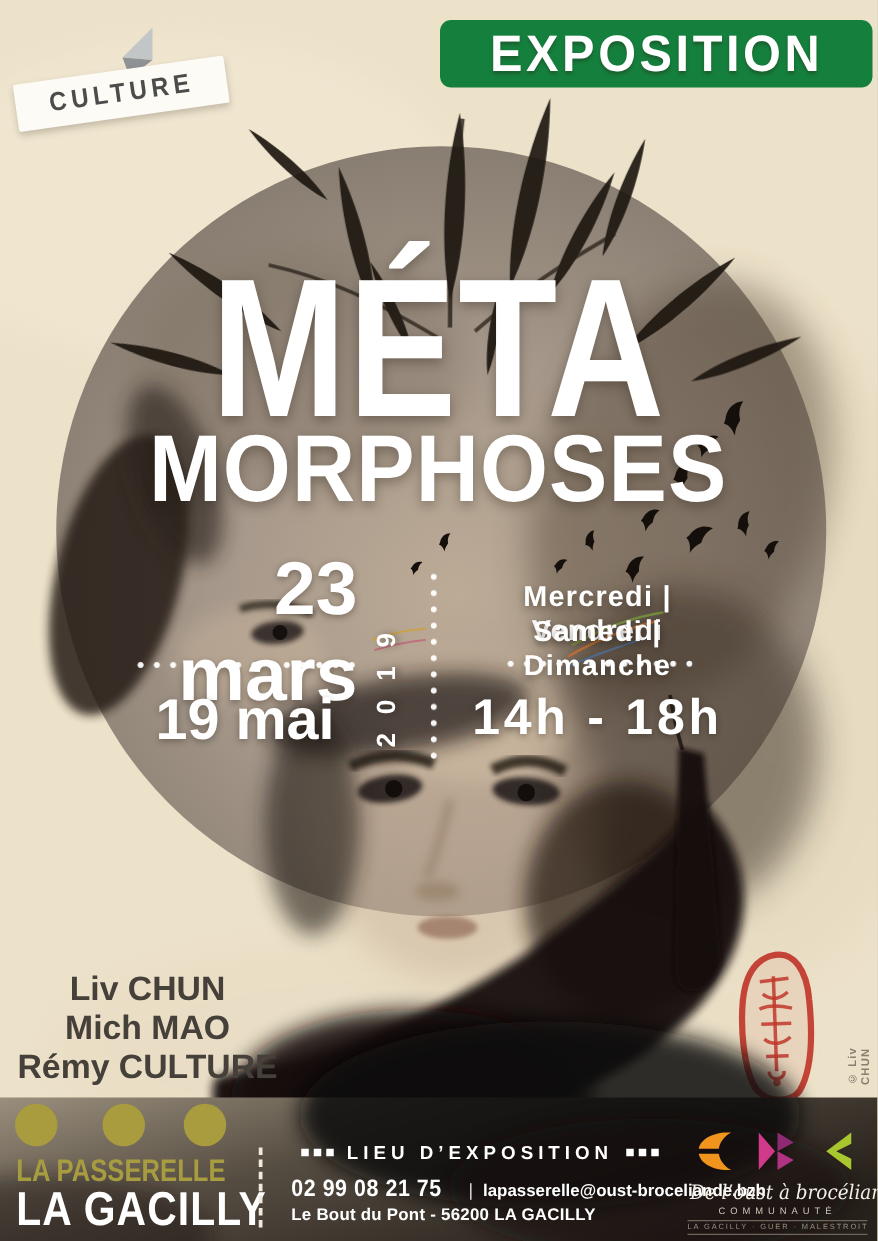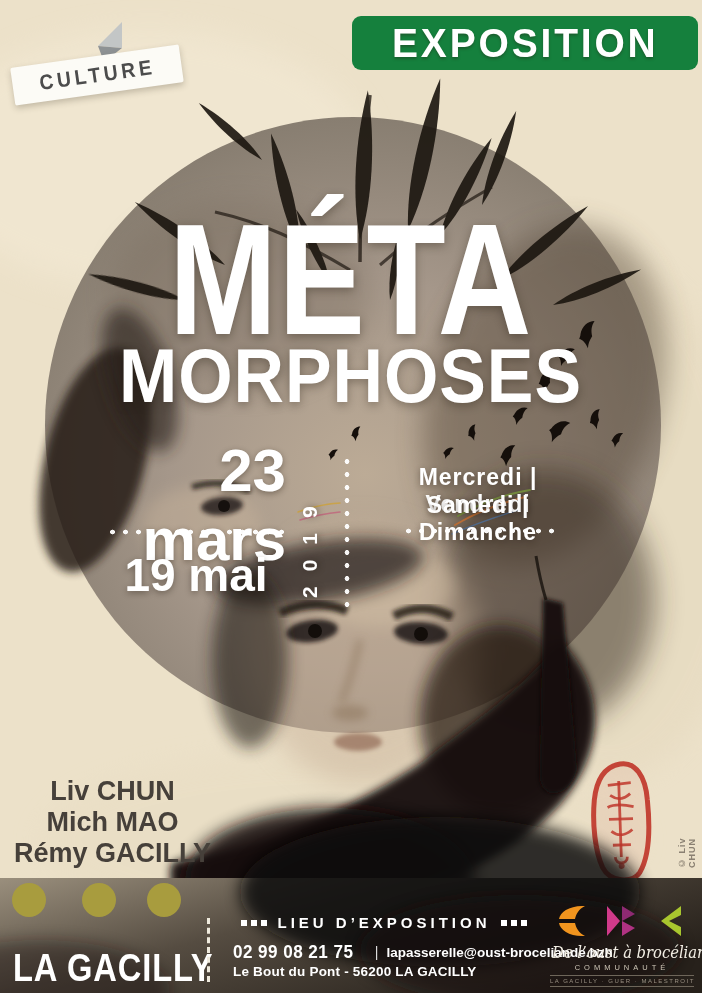--- a/index.html
+++ b/index.html
@@ -251,33 +251,37 @@
 
   <div class="txt white-bold date-start">23 mars</div>
   <div class="dotline-h" style="left:106px;top:529px;width:178px;"></div>
   <div class="txt white-bold date-end">19 mai</div>
   <div class="txt white-bold year-v">2019</div>
   <div class="dotline-v" style="left:344px;top:455px;height:158px;"></div>
 
   <div class="txt white-bold days1">Mercredi | Vendredi</div>
   <div class="txt white-bold days2">Samedi | Dimanche</div>
   <div class="dotline-h" style="left:402px;top:528px;width:152px;"></div>
+  <div class="txt white-bold hours">14h - 18h</div>
 
 
   <div class="txt artists">
     <div>Liv CHUN</div>
     <div>Mich MAO</div>
-    <div>Rémy GACILLY</div>
+    <div>Rémy CULTURE</div>
   </div>
 
   <div class="txt credit">© Liv CHUN</div>
 
   <div class="venue-dot" style="left:12px;"></div>
   <div class="venue-dot" style="left:82px;"></div>
   <div class="venue-dot" style="left:147px;"></div>
+  <div class="txt venue-name">
+    <span>LA PASSERELLE</span>
+  </div>
   <div class="txt venue-city">
     <span>LA GACILLY</span>
   </div>
   <div class="txt foot-dash"></div>
 
   <div class="txt lieu">
     <span class="sq"></span><span class="sq"></span><span class="sq"></span><span class="gap"></span><span>LIEU D’EXPOSITION</span><span class="gap"></span><span class="sq"></span><span class="sq"></span><span class="sq"></span>
   </div>
   <div class="txt contact">
     <span class="phone">02 99 08 21 75</span>

